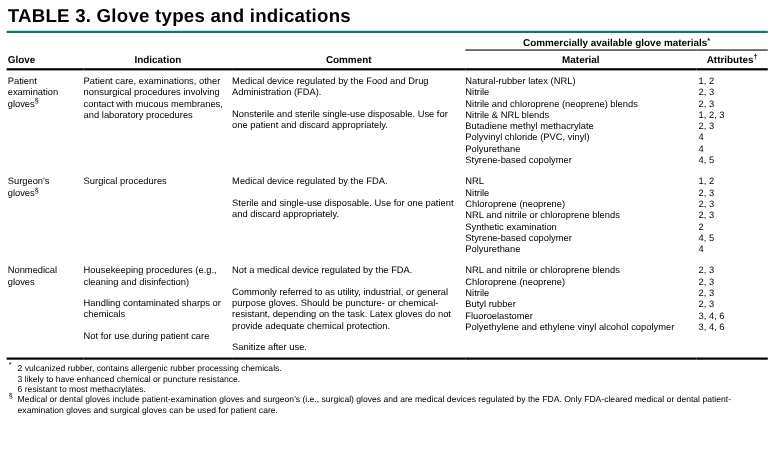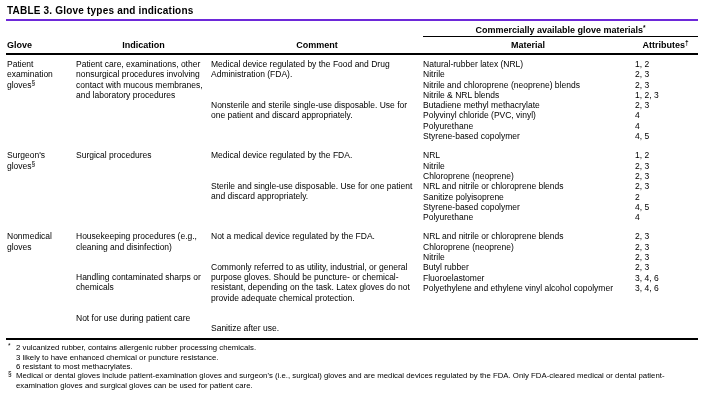--- a/index.html
+++ b/index.html
@@ -5,23 +5,23 @@
   html, body { margin: 0; padding: 0; background: #ffffff; }
   .page {
     width: 703px; height: 418px;
     background: #ffffff; color: #000000;
     font-family: "Liberation Sans", sans-serif;
     box-sizing: border-box;
     padding: 2px 5px 0 6px;
     overflow: hidden;
   }
   .title {
-    font-size: 10px; font-weight: bold; letter-spacing: 0.2px;
+    font-size: 17px; font-weight: bold; letter-spacing: 0.2px;
     padding: 3px 0 3px 1px;
-    border-bottom: 2px solid #6d28d9;
+    border-bottom: 2px solid #0f766e;
   }
   table.glove-table {
     border-collapse: collapse; table-layout: fixed;
     width: 692px;
     border-bottom: 2px solid #000;
   }
   th, td { margin: 0; }
   th.blank { border: none; }
   th.group {
     font-size: 9px; font-weight: bold; text-align: center;
@@ -35,21 +35,21 @@
     border-bottom: 2px solid #000;
     text-align: center; vertical-align: bottom;
   }
   .ch-glove { text-align: left; padding-left: 1px; }
   tbody td {
     vertical-align: top;
     font-size: 8.5px; line-height: 10.3px;
     padding: 4px 4px 5px 0;
   }
   .c-glove { padding-left: 1px; }
-  .para + .para { margin-top: 20px; }
+  .para + .para { margin-top: 9px; }
   .c-mat div { white-space: nowrap; }
   .c-att { padding-left: 2px; }
   sup { font-size: 6.5px; line-height: 0; position: relative; top: -3px; vertical-align: baseline; }
   .footnotes {
     padding: 3px 0 0 1px;
     font-size: 7.8px; line-height: 9.4px;
   }
   .fn { position: relative; padding-left: 9px; }
   .fn-marker { position: absolute; left: 1px; top: 0; font-size: 6.5px; line-height: 1; }
 </style>
@@ -118,21 +118,21 @@
           </td>
           <td class="c-com">
             <div class="para">Medical device regulated by the FDA.</div>
             <div class="para">Sterile and single-use disposable. Use for one patient and discard appropriately.</div>
           </td>
           <td class="c-mat">
             <div class="mline">NRL</div>
             <div class="mline">Nitrile</div>
             <div class="mline">Chloroprene (neoprene)</div>
             <div class="mline">NRL and nitrile or chloroprene blends</div>
-            <div class="mline">Sanitize polyisoprene</div>
+            <div class="mline">Synthetic examination</div>
             <div class="mline">Styrene-based copolymer</div>
             <div class="mline">Polyurethane</div>
           </td>
           <td class="c-att">
             <div class="mline">1, 2</div>
             <div class="mline">2, 3</div>
             <div class="mline">2, 3</div>
             <div class="mline">2, 3</div>
             <div class="mline">2</div>
             <div class="mline">4, 5</div>

